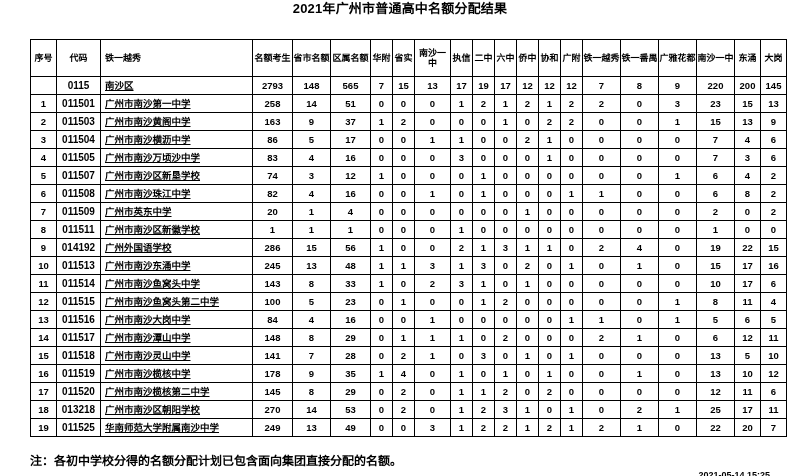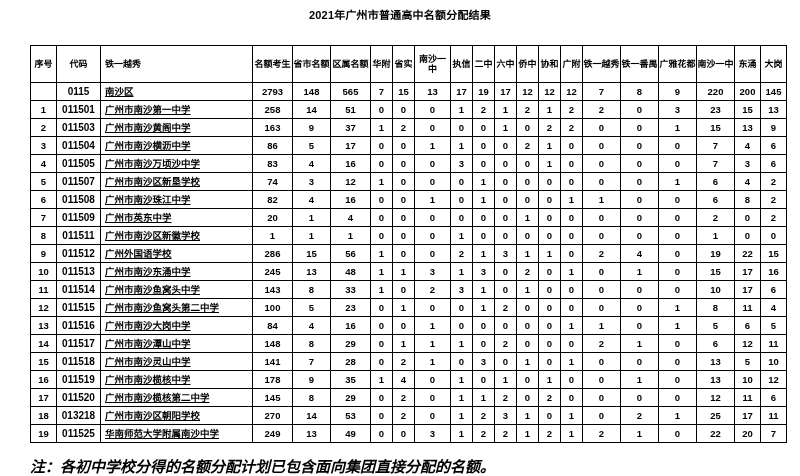--- a/index.html
+++ b/index.html
@@ -18,25 +18,25 @@
   }
   #page {
     width: 800px;
     height: 476px;
     box-sizing: border-box;
     padding: 0;
     position: relative;
   }
   .doc-title {
     text-align: center;
-    font-size: 11px;
+    font-size: 13px;
     font-weight: bold;
     letter-spacing: 0.2px;
     margin: 0;
-    padding-top: 7px;
+    padding-top: 1px;
     padding-bottom: 10px;
     line-height: 16px;
     color: #000;
   }
   .table-wrap {
     padding: 12px 30px;
     box-sizing: border-box;
     width: 800px;
   }
   table.alloc {
@@ -82,25 +82,24 @@
     font-weight: bold;
     font-size: 9.5px;
   }
   table.alloc td.name {
     font-weight: bold;
     font-size: 9.5px;
     text-decoration: underline;
   }
   .footer-note {
     padding: 6px 30px 0 30px;
-    font-size: 15px;
+    font-size: 12px;
     font-weight: bold;
     line-height: 12px;
     color: #000;
-    font-style: italic;
   }
   .footer-meta {
     padding: 2px 30px 0 30px;
     font-size: 9px;
     font-weight: bold;
     text-align: right;
     color: #000;
     line-height: 12px;
   }
   .page-num {
@@ -374,21 +373,21 @@
             <td class="num">0</td>
             <td class="num">0</td>
             <td class="num">0</td>
             <td class="num">0</td>
             <td class="num">1</td>
             <td class="num">0</td>
             <td class="num">0</td>
           </tr>
           <tr>
             <td class="idx">9</td>
-            <td class="code">011512</td>
+            <td class="code">014192</td>
             <td class="name">广州外国语学校</td>
             <td class="num">286</td>
             <td class="num">15</td>
             <td class="num">56</td>
             <td class="num">1</td>
             <td class="num">0</td>
             <td class="num">0</td>
             <td class="num">2</td>
             <td class="num">1</td>
             <td class="num">3</td>

